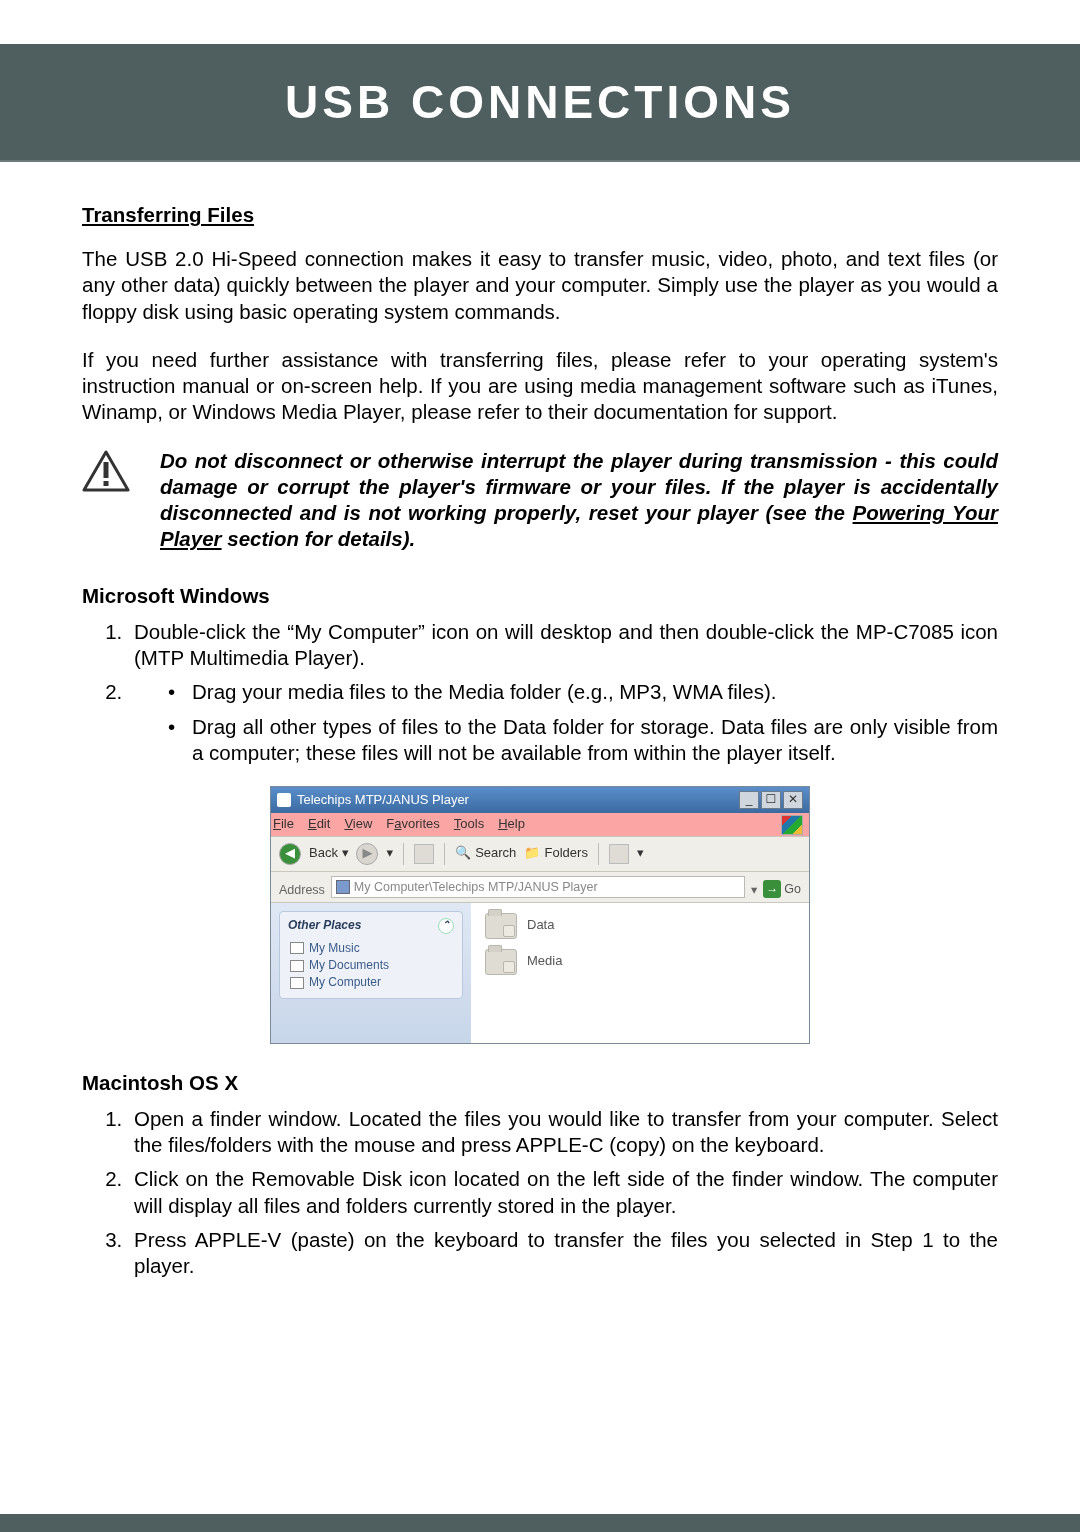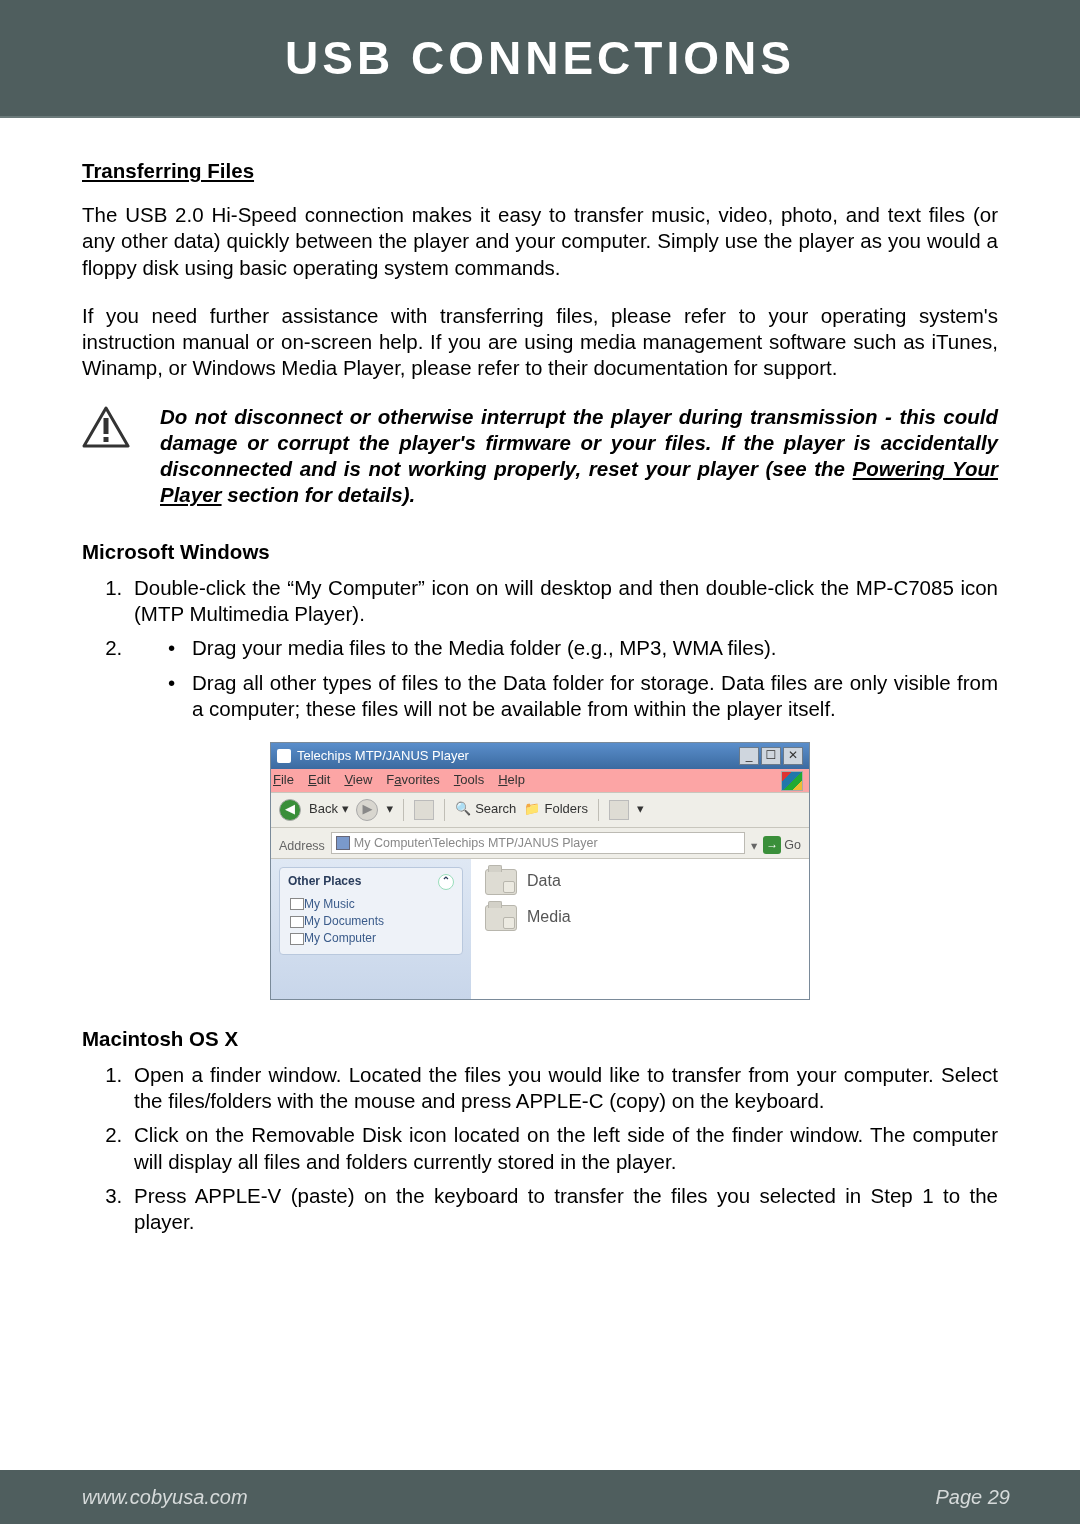--- a/index.html
+++ b/index.html
@@ -1,19 +1,19 @@
 <!DOCTYPE html>
 <html><head>
 <meta charset="utf-8">
 <style>
   * { box-sizing: border-box; margin: 0; padding: 0; }
   html, body { width: 1080px; height: 1532px; font-family: Arial, Helvetica, sans-serif; background: #fff; }
   .page { width: 1080px; height: 1532px; position: relative; background: #fff; }
 
-  .header-bar { width: 100%; height: 118px; background: #4f5e5e; border-bottom: 2px solid #6b7a7a; display:flex; align-items:center; justify-content:center; }
+  .header-bar { width: 100%; height: 118px; background: #4f5e5e; border-bottom: 2px solid #6b7a7a; display:flex; align-items:center; justify-content:center;margin-top:44px; }
   .header-title { color: #fff; font-size: 46px; letter-spacing: 4px; font-weight: 700; font-family: Arial, sans-serif; text-transform: uppercase; }
 
   .content { padding: 40px 82px 0 82px; font-size: 20.5px; color: #000; line-height: 1.28; }
 
   .section-title { font-weight: 700; text-decoration: underline; margin-bottom: 18px; }
   .para { margin-bottom: 22px; text-align: justify; }
 
   .warning-row { display: flex; align-items: flex-start; margin-bottom: 30px; }
   .warning-icon { width: 60px; flex: 0 0 60px; padding-top: 2px; }
   .warning-text { flex: 1; font-style: italic; font-weight: 600; text-align: justify; padding-left: 18px; }
@@ -45,27 +45,27 @@
   .tb-ico { width:20px; height:20px; border:1px solid #bbb; background:#dedcd4; display:inline-block; }
   .tb-sep { width:1px; height:22px; background:#c0beb6; margin:0 2px; }
   .win-addr { background:#efeee8; padding:4px 8px; display:flex; align-items:flex-end; gap:6px; border-bottom:1px solid #c8c6bd; font-size:12.5px; color:#666;}
   .addr-box { flex:1; background:#fff; border:1px solid #bcbab3; padding:2px 4px; display:flex; align-items:center; gap:4px; color:#888;}
   .addr-box .fico { width:14px; height:14px; background:#7a99cc; border:1px solid #667; display:inline-block;}
   .go-btn { display:flex; align-items:center; gap:3px; font-size:12.5px; color:#555;}
   .go-btn .g { width:18px; height:18px; border-radius:3px; background:#3a8f3a; color:#fff; display:flex; align-items:center; justify-content:center; font-size:12px;}
   .win-body { display:flex; height:140px; }
   .side { width:200px; background:linear-gradient(#dfe8f4,#c8d6ea); padding:8px; }
   .side-box { background:#eef2f8; border:1px solid #b9c8dd; border-radius:4px; padding:6px 8px; font-size:12px; color:#556;}
-  .side-box .hd { font-weight:700; color:#2a3d5c; display:flex; justify-content:space-between; align-items:center; margin-bottom:6px;}
+  .side-box .hd { font-weight:700; color:#2a3d5c; display:flex; justify-content:space-between; align-items:center; margin-bottom:6px;font-style:italic;}
   .side-box .hd .chev { width:16px; height:16px; border-radius:50%; border:1px solid #9db; background:#fff; display:flex; align-items:center; justify-content:center; font-size:10px;}
   .side-box ul { list-style:none; padding-left:2px;}
-  .side-box li { display:flex; align-items:center; padding:1px 0; color:#3a5b8a;}
+  .side-box li { display:flex; align-items:center; gap:5px; padding:1px 0; color:#3a5b8a;}
   .side-box li .mi { width:14px; height:12px; border:1px solid #888; background:#fff; display:inline-block;}
   .main-pane { flex:1; background:#fff; padding:10px 14px; }
-  .folder-row { display:flex; align-items:center; gap:10px; margin-bottom:10px; color:#555; font-size:16px;}
+  .folder-row { display:flex; align-items:center; gap:10px; margin-bottom:10px; color:#555; font-size:13px;}
   .folder-ico { width:32px; height:26px; background:#dedcd3; border:1px solid #b8b6ad; border-radius:3px; position:relative;}
   .folder-ico::before { content:""; position:absolute; top:-5px; left:2px; width:12px; height:6px; background:#d3d1c8; border:1px solid #b8b6ad; border-bottom:none; border-radius:2px 2px 0 0;}
   .folder-ico::after { content:""; position:absolute; bottom:1px; right:1px; width:10px; height:10px; border:1px solid #b8b6ad; border-radius:2px; background:#eceae1;}
 
   .footer { position:absolute; bottom:8px; left:0; width:100%; height:54px; background:#4f5e5e; display:flex; align-items:center; justify-content:space-between; padding:0 70px 0 82px; color:#d6dada; font-style:italic; font-size:20px;}
 </style>
 </head>
 <body>
 
 <div class="page">

